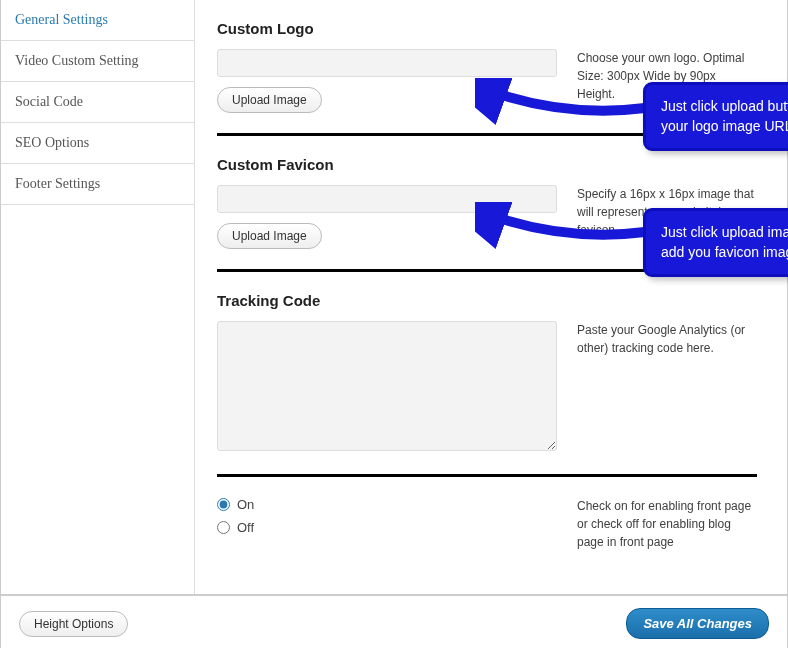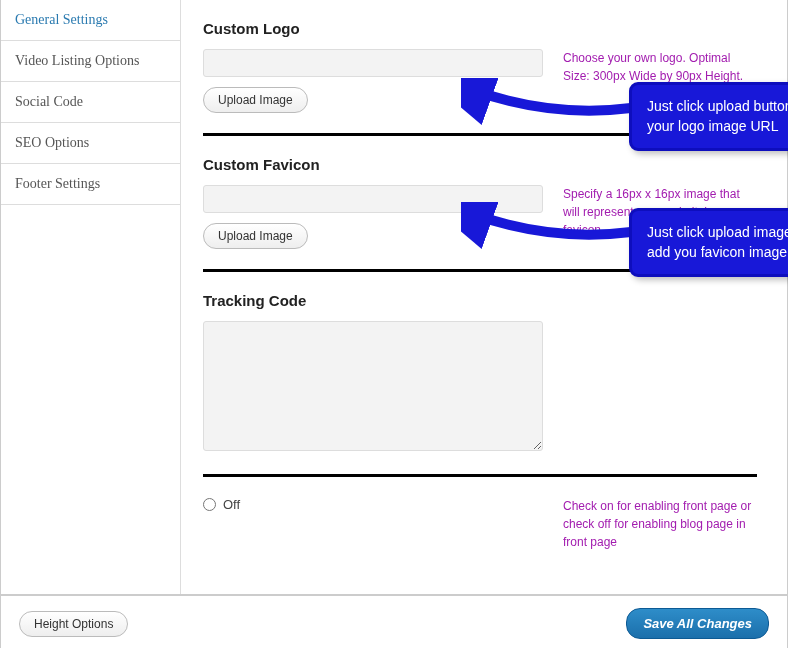--- a/index.html
+++ b/index.html
@@ -10,21 +10,21 @@
   background: #fff;
   width: 788px;
 }
 .container {
   border: 1px solid #ccc;
   border-top: none;
   display: flex;
   min-height: 595px;
 }
 .sidebar {
-  width: 180px;
+  width: 194px;
   border-right: 1px solid #ddd;
 }
 .sidebar-item {
   padding: 12px 14px;
   border-bottom: 1px solid #ddd;
   cursor: pointer;
   font-family: Georgia, serif;
   font-size: 14px;
   color: #555;
 }
@@ -46,21 +46,21 @@
   border-bottom: 3px solid #000000;
   padding-bottom: 20px;
   margin-bottom: 20px;
 }
 .section.last { border-bottom: none; margin-bottom: 0; padding-bottom: 0; }
 .row {
   display: flex;
   gap: 20px;
 }
 .col-left { width: 340px; }
-.col-right { flex: 1; font-size: 12px; color: #a21caf; line-height: 1.5; }
+.col-right { flex: 1; font-size: 12px; color: #404040; line-height: 1.5; }
 .text-input {
   width: 340px;
   height: 28px;
   border: 1px solid #ddd;
   border-radius: 3px;
   background: #f3f3f3;
   padding: 4px 8px;
   margin-bottom: 10px;
 }
 .upload-btn {
@@ -136,21 +136,21 @@
   cursor: pointer;
   font-style: italic;
 }
 </style>
 </head>
 <body>
 
 <div class="container">
   <div class="sidebar">
     <div class="sidebar-item active">General Settings</div>
-    <div class="sidebar-item">Video Listing Options</div>
+    <div class="sidebar-item">Video Custom Setting</div>
     <div class="sidebar-item">Social Code</div>
     <div class="sidebar-item">SEO Options</div>
     <div class="sidebar-item">Footer Settings</div>
   </div>
 
   <div class="main">
 
     <div class="section">
       <div class="section-title">Custom Logo</div>
       <div class="row">
@@ -172,26 +172,31 @@
         <div class="col-right">Specify a 16px x 16px image that will represent your website's favicon.</div>
       </div>
     </div>
 
     <div class="section">
       <div class="section-title">Tracking Code</div>
       <div class="row">
         <div class="col-left">
           <textarea class="textarea" style=""></textarea>
         </div>
+        <div class="col-right">Paste your Google Analytics (or other) tracking code here.</div>
       </div>
     </div>
 
     <div class="section last">
       <div class="row">
         <div class="col-left">
+          <label class="radio-row">
+            <input type="radio" name="fp" checked="" style="">
+            <span>On</span>
+          </label>
           <label class="radio-row">
             <input type="radio" name="fp" style="">
             <span>Off</span>
           </label>
         </div>
         <div class="col-right">Check on for enabling front page or check off for enabling blog page in front page</div>
       </div>
     </div>
 
     <svg class="arrow" style="left:280px; top:78px; width:180px; height:50px;">

